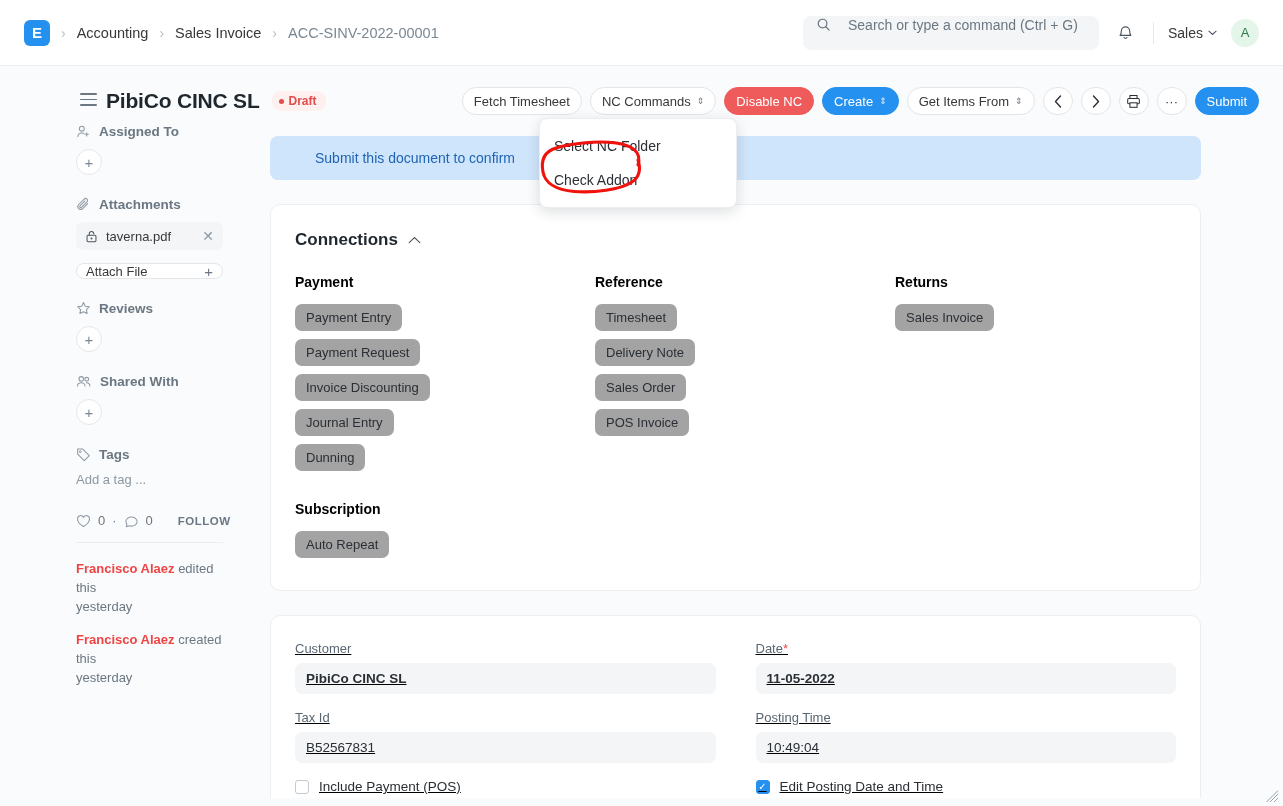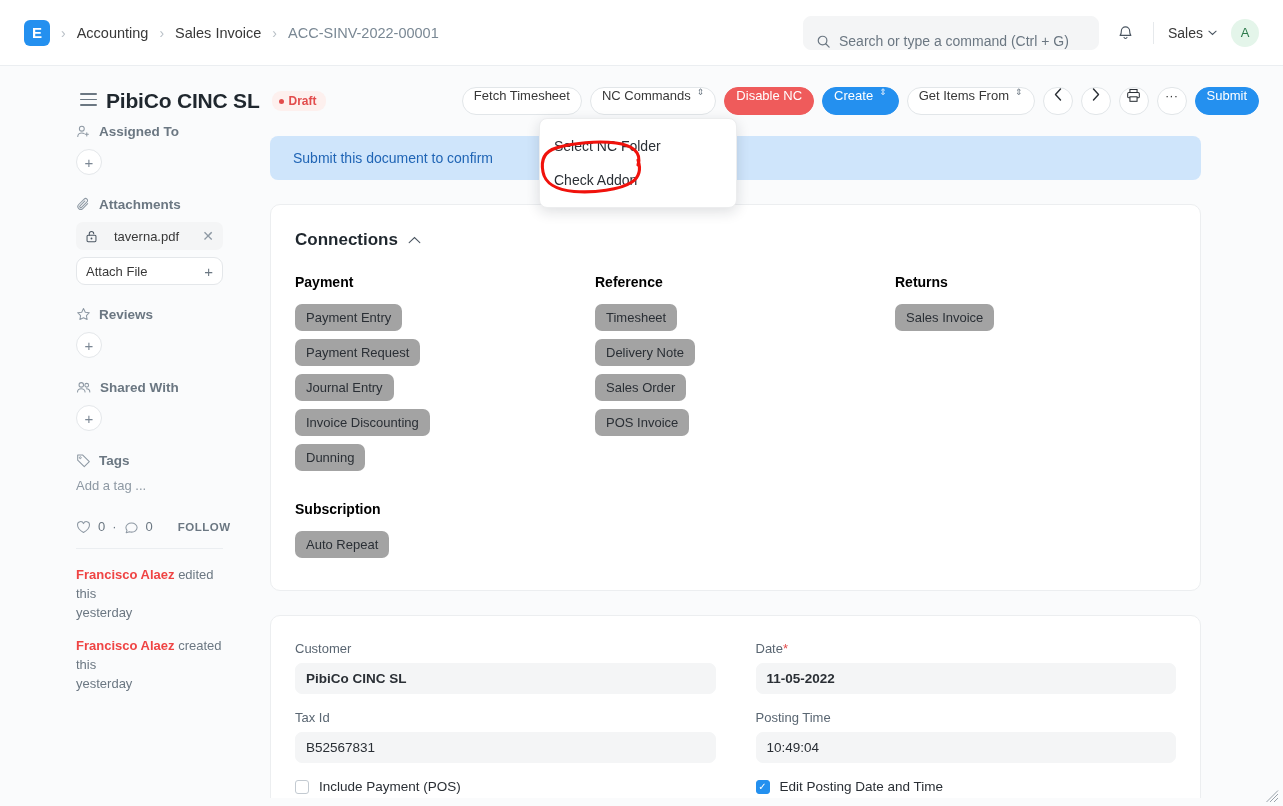--- a/index.html
+++ b/index.html
@@ -28,21 +28,21 @@
   .crumb {
     font-size: 14.5px; color: #383838; text-decoration: none; white-space: nowrap;
   }
   .crumb.muted { color: #7a8894; }
 
   .nav-right {
     margin-left: auto; display: flex; align-items: center; gap: 14px;
   }
   .searchbox {
     width: 296px; height: 34px; background: #f4f5f6; border: 1px solid #f4f5f6;
-    border-radius: 8px; display: flex; align-items: flex-end; gap: 8px; padding: 0 12px;
+    border-radius: 8px; display: flex; align-items: flex-start; gap: 17px; padding: 0 12px;
   }
   .searchbox .ph { font-size: 14px; color: #6b7782; }
   .bell { width: 26px; height: 26px; display:flex; align-items:center; justify-content:center; }
   .nav-divider { width:1px; height: 22px; background: #e6e9ec; }
   .help {
     font-size: 14px; color: #383838; display:flex; align-items:center; gap:5px;
   }
   .avatar {
     width: 28px; height: 28px; border-radius: 50%; background: #e4f5ea;
     color: #2c7a4b; font-size: 13px; display:flex; align-items:center; justify-content:center;
@@ -63,21 +63,21 @@
   .badge-draft {
     margin-left: 12px; background: #fdf0ee; color: #e24c4c;
     font-size: 12px; font-weight: 600; border-radius: 9px;
     padding: 3px 9px 3px 7px; display:flex; align-items:center; gap:5px;
   }
   .badge-draft .dot { width:5px; height:5px; border-radius:50%; background:#e24c4c;}
 
   .toolbar { margin-left: auto; display: flex; align-items: center; gap: 8px; }
   .btn {
     height: 28px; border-radius: 14px; font-size: 13px; padding: 0 11px;
-    display: flex; gap: 6px; cursor: pointer;
+    display: flex; align-items: center; gap: 6px; cursor: pointer;
     border: 1px solid #e2e6e9; background: #ffffff; color: #383838; white-space: nowrap;
   }
   .btn.primary { background: #2490ef; border-color:#2490ef; color:#fff; }
   .btn.danger  { background: #ef5b5b; border-color:#ef5b5b; color:#fff; font-weight:500;}
   .btn.icon { width: 30px; padding:0; justify-content:center; }
   .caret-ud { display:inline-block; font-size: 9px; line-height:9px; color:#6b7782; }
   .btn.primary .caret-ud { color: #e2eefc; }
 
   
   .dropdown {
@@ -97,60 +97,60 @@
     font-size: 13.5px; font-weight: 600; margin-bottom: 10px;
   }
   .sb-block { margin-bottom: 22px; }
   .plus-circle {
     width: 26px; height: 26px; border-radius:50%; background:#fff;
     border:1px solid #e4e7ea; color:#7b8794; font-size:15px; line-height:1;
     display:flex;align-items:center;justify-content:center; cursor:pointer;
   }
   .attach-chip {
     height: 28px; background: #f4f5f6; border-radius: 7px;
-    display:flex; align-items:center; gap: 16px; padding: 0 9px; margin-bottom: 7px;
+    display:flex; align-items:center; gap: 8px; padding: 0 9px; margin-bottom: 13px;
     font-size: 13px; color: #383838; width: 147px;
   }
   .attach-chip .x { margin-left:auto; color:#8d98a3; font-size: 14px; cursor:pointer; }
   .attach-file {
-    height: 28px; width: 147px; border:1px solid #e4e7ea; border-radius:9px; background:#fff;
+    height: 16px; width: 147px; border:1px solid #e4e7ea; border-radius:9px; background:#fff;
     display:flex; align-items:center; padding: 0 9px; font-size: 13px; color:#383838; cursor:pointer;
   }
   .attach-file .p { margin-left:auto; font-size: 15px; color:#6b7782; }
   .tag-add { font-size: 13px; color:#8d98a3; cursor:pointer; }
 
   .sb-social { margin-top: 26px; display:flex; align-items:center; gap: 7px; font-size:13px; color:#6b7782;}
   .sb-social .follow { margin-left: 18px; font-size:11.5px; font-weight:700; letter-spacing:.5px; color:#6b7782; cursor:pointer;}
   .sb-rule { margin: 14px 0 16px 0; width: 147px; height:1px; background:#ebeef1; }
   .activity { font-size: 13px; color:#6b7782; line-height: 19px; margin-bottom: 14px; width: 150px;}
   .activity b { color:#ef4444; font-weight: 600; }
 
   .content { position: absolute; top: 136px; left: 270px; width: 931px; }
   .alert {
     height: 44px; background: #cfe5fb; border-radius: 8px;
-    display:flex; align-items:center; padding: 0 23px;
+    display:flex; align-items:center; padding: 0 45px;
     font-size: 14px; color: #2065b5;
   }
   .card {
     background:#ffffff; border:1px solid #eceef0; border-radius: 10px;
     margin-top: 24px; padding: 25px 24px 24px 24px;
   }
   .card-title {
     font-size: 17px; font-weight: bold; color:#1f272e;
     display:flex; align-items:center; gap: 10px; margin-bottom: 24px;
   }
   .conn-grid { display:grid; grid-template-columns: 300px 300px 1fr; }
   .conn-col-head { font-size: 14px; font-weight:bold; color:#000000; margin-bottom: 14px; }
   .pill {
     display:inline-block; background:#a3a3a3; border-radius:7px;
     font-size: 13px; color:#2a2f35; padding: 6px 11px; margin-bottom: 8px; cursor:pointer;
   }
   .subs { margin-top: 22px; }
 
-  .form-grid { display:grid; grid-template-columns: 1fr 1fr; column-gap: 40px; }
+  .form-grid { display:grid; grid-template-columns: 1fr 1fr; column-gap: 40px; text-decoration: underline; }
   .field { margin-bottom: 16px; }
   .field-label { font-size: 13px; color:#5a6672; margin-bottom: 7px; }
   .req { color:#e24c4c; }
   .field-input {
     height: 31px; background:#f4f5f6; border:1px solid #f4f5f6; border-radius: 7px;
     display:flex; align-items:center; padding: 0 10px; font-size: 13.5px; color:#2a2f35;
   }
   .field-input.bold { font-weight: 600; }
   .checkrow { display:flex; align-items:center; gap:10px; font-size: 13.5px; color:#2a2f35; margin-top: 6px;}
   .cb { width: 14px; height: 14px; border-radius:3px; border:1.4px solid #c3cad1; background:#fff; }
@@ -379,22 +379,22 @@
         <svg width="13" height="8" viewBox="0 0 14 9">
           <path d="M1 7.5L7 1.8l6 5.7" fill="none" stroke="#4a5561" stroke-width="1.2" stroke-linecap="round"></path>
         </svg>
       </div>
 
       <div class="conn-grid">
         <div>
           <div class="conn-col-head">Payment</div>
           <div><span class="pill">Payment Entry</span></div>
           <div><span class="pill">Payment Request</span></div>
+          <div><span class="pill">Invoice Discounting</span></div>
           <div><span class="pill">Journal Entry</span></div>
-          <div><span class="pill">Invoice Discounting</span></div>
           <div><span class="pill">Dunning</span></div>
         </div>
         <div>
           <div class="conn-col-head">Reference</div>
           <div><span class="pill">Timesheet</span></div>
           <div><span class="pill">Delivery Note</span></div>
           <div><span class="pill">Sales Order</span></div>
           <div><span class="pill">POS Invoice</span></div>
         </div>
         <div>

